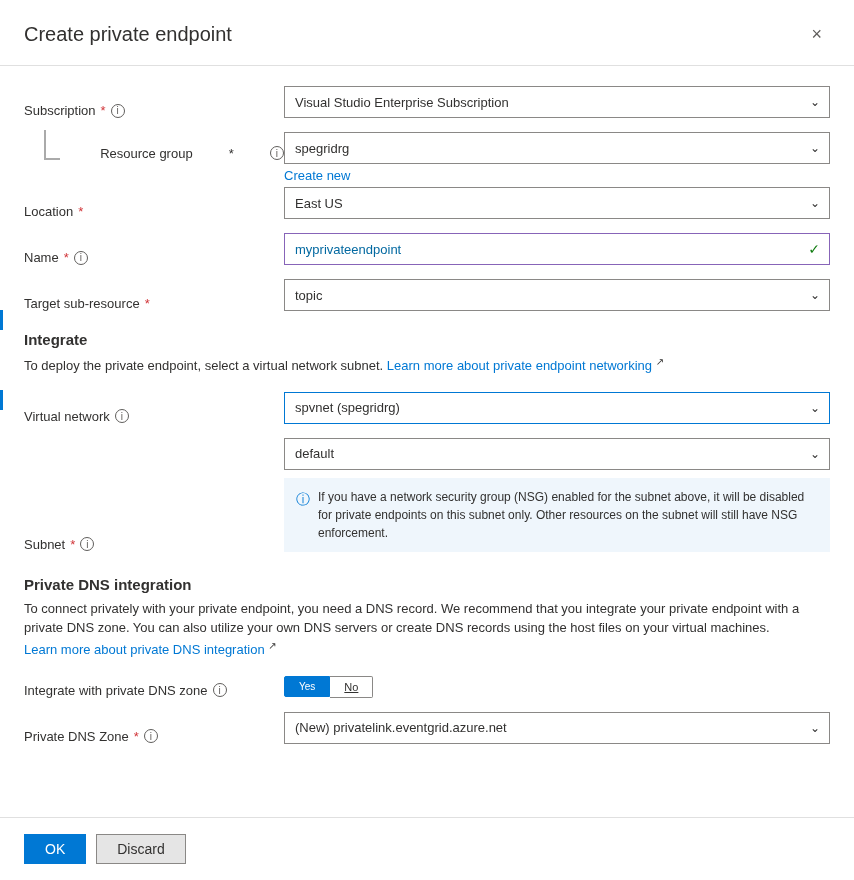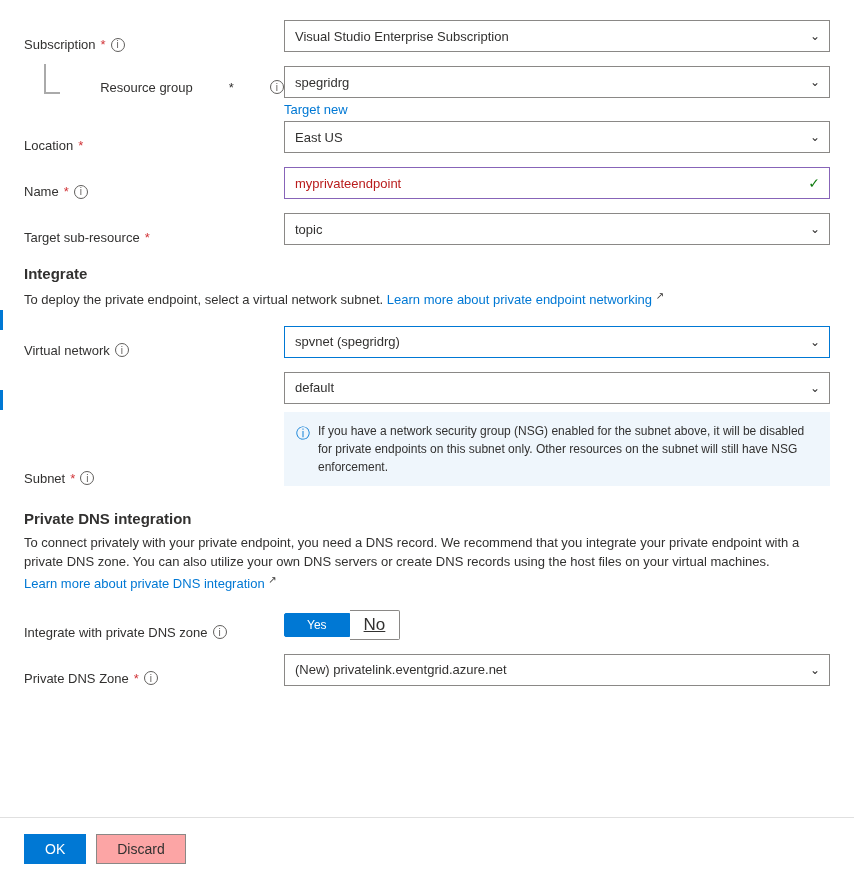--- a/index.html
+++ b/index.html
@@ -102,21 +102,21 @@
       pointer-events: none;
       font-size: 12px;
       color: #323130;
     }
     .input-field {
       width: 100%;
       padding: 5px 30px 5px 10px;
       border: 1.5px solid #8764b8;
       background: #fff;
       font-size: 13px;
-      color: #b91c1c;
+      color: #0369a1;
       height: 32px;
     }
     .input-with-check {
       position: relative;
     }
     .check-icon {
       position: absolute;
       right: 10px;
       top: 50%;
       transform: translateY(-50%);
@@ -201,52 +201,52 @@
     }
     .toggle-container {
       display: flex;
       align-items: center;
       gap: 0;
     }
     .toggle-yes {
       background: #0078d4;
       color: #fff;
       border: 1px solid #0078d4;
-      padding: 4px 22px;
-      font-size: 12px;
+      padding: 4px 14px;
+      font-size: 10px;
       cursor: pointer;
       border-radius: 2px 0 0 2px;
     }
     .toggle-no {
       background: #fff;
       color: #323130;
       border: 1px solid #8a8886;
       border-left: none;
       padding: 4px 14px;
-      font-size: 17px;
+      font-size: 11px;
       cursor: pointer;
       border-radius: 0 2px 2px 0;
       text-decoration: underline;
     }
     .dialog-footer {
       border-top: 1px solid #e0e0e0;
       padding: 16px 24px;
       display: flex;
       gap: 10px;
     }
     .btn-ok {
       background: #0078d4;
       color: #fff;
       border: 1px solid #0078d4;
       padding: 6px 20px;
       font-size: 14px;
       cursor: pointer;
     }
     .btn-discard {
-      background: #fca5a5;
+      background: #e5e5e5;
       color: #323130;
       border: 1px solid #8a8886;
       padding: 6px 20px;
       font-size: 14px;
       cursor: pointer;
     }
     .left-accent {
       position: absolute;
       left: 0;
       top: 310px;
@@ -264,20 +264,24 @@
     }
   </style>
 </head>
 <body>
 
 <div class="dialog">
 
   <div class="left-accent"></div>
   <div class="left-accent2"></div>
 
+  <div class="dialog-header">
+    <h1 class="dialog-title">Create private endpoint</h1>
+    <button class="close-btn">×</button>
+  </div>
 
   <div class="dialog-body">
 
     <div class="form-row">
       <div class="form-label">
         <span>Subscription</span>
         <span class="required">*</span>
         <span class="info-icon">i</span>
       </div>
       <div class="form-control">
@@ -297,21 +301,21 @@
         <span class="required">*</span>
         <span class="info-icon">i</span>
       </div>
       <div class="form-control">
         <div class="select-wrapper">
           <select class="select-field">
             <option>spegridrg</option>
           </select>
           <span class="select-arrow">⌄</span>
         </div>
-        <a href="#" class="create-new">Target new</a>
+        <a href="#" class="create-new">Create new</a>
       </div>
     </div>
 
     <div class="form-row" style="">
       <div class="form-label">
         <span>Location</span>
         <span class="required">*</span>
       </div>
       <div class="form-control">
         <div class="select-wrapper">

